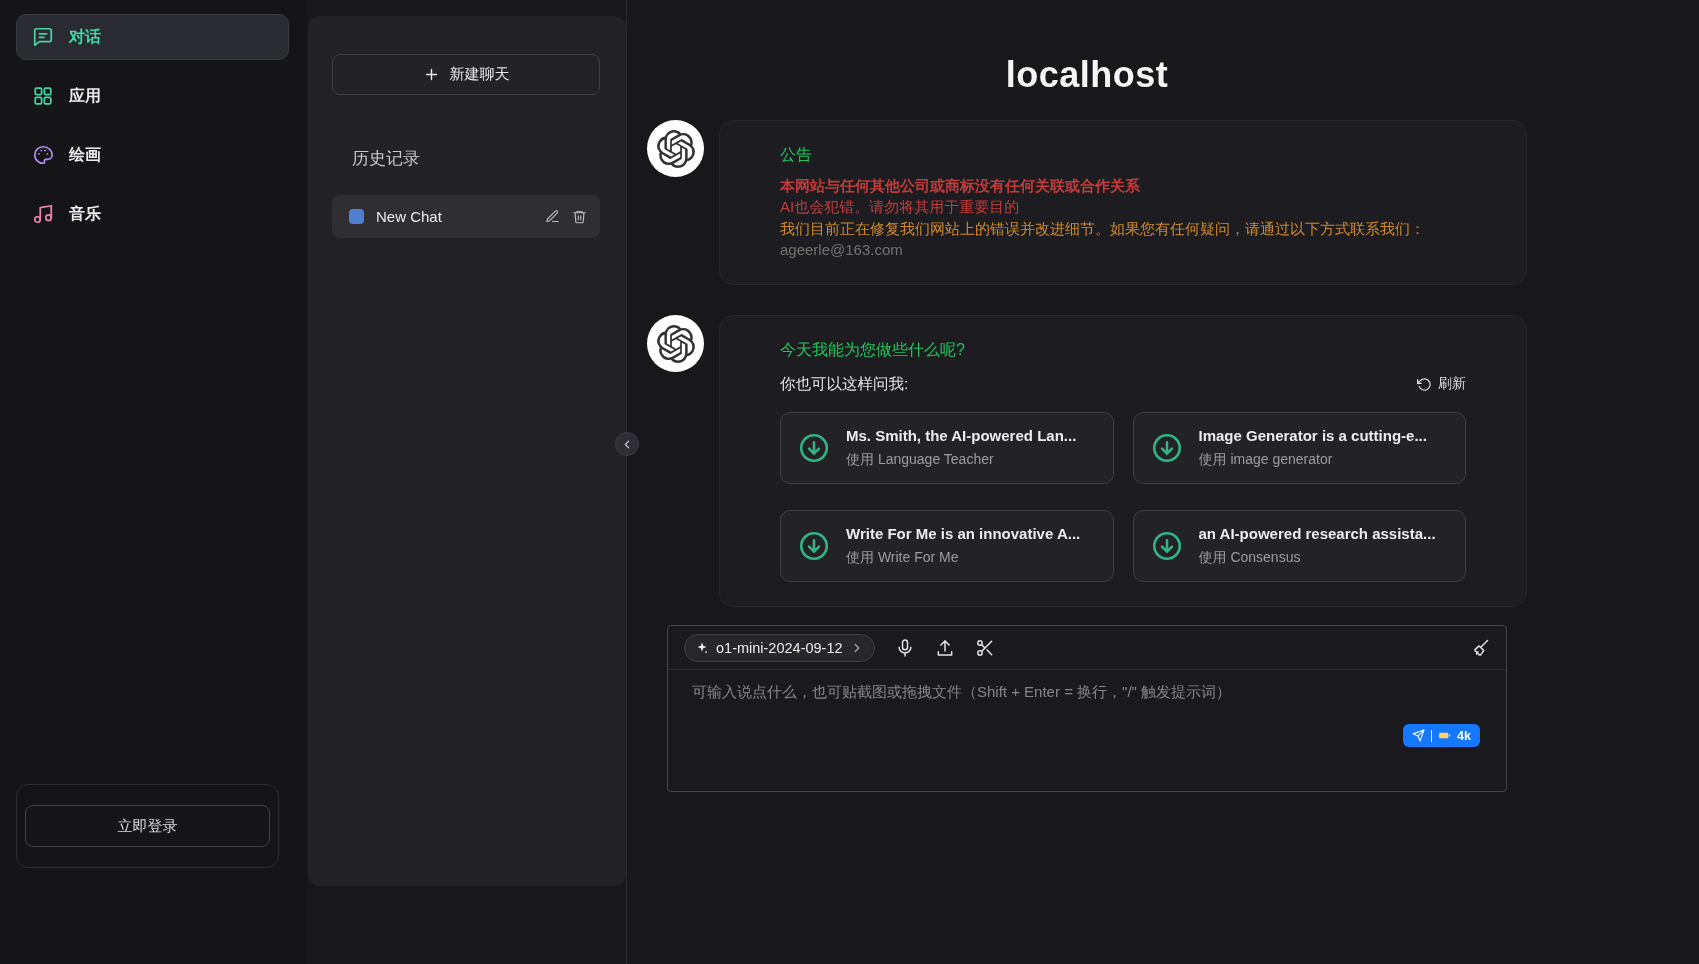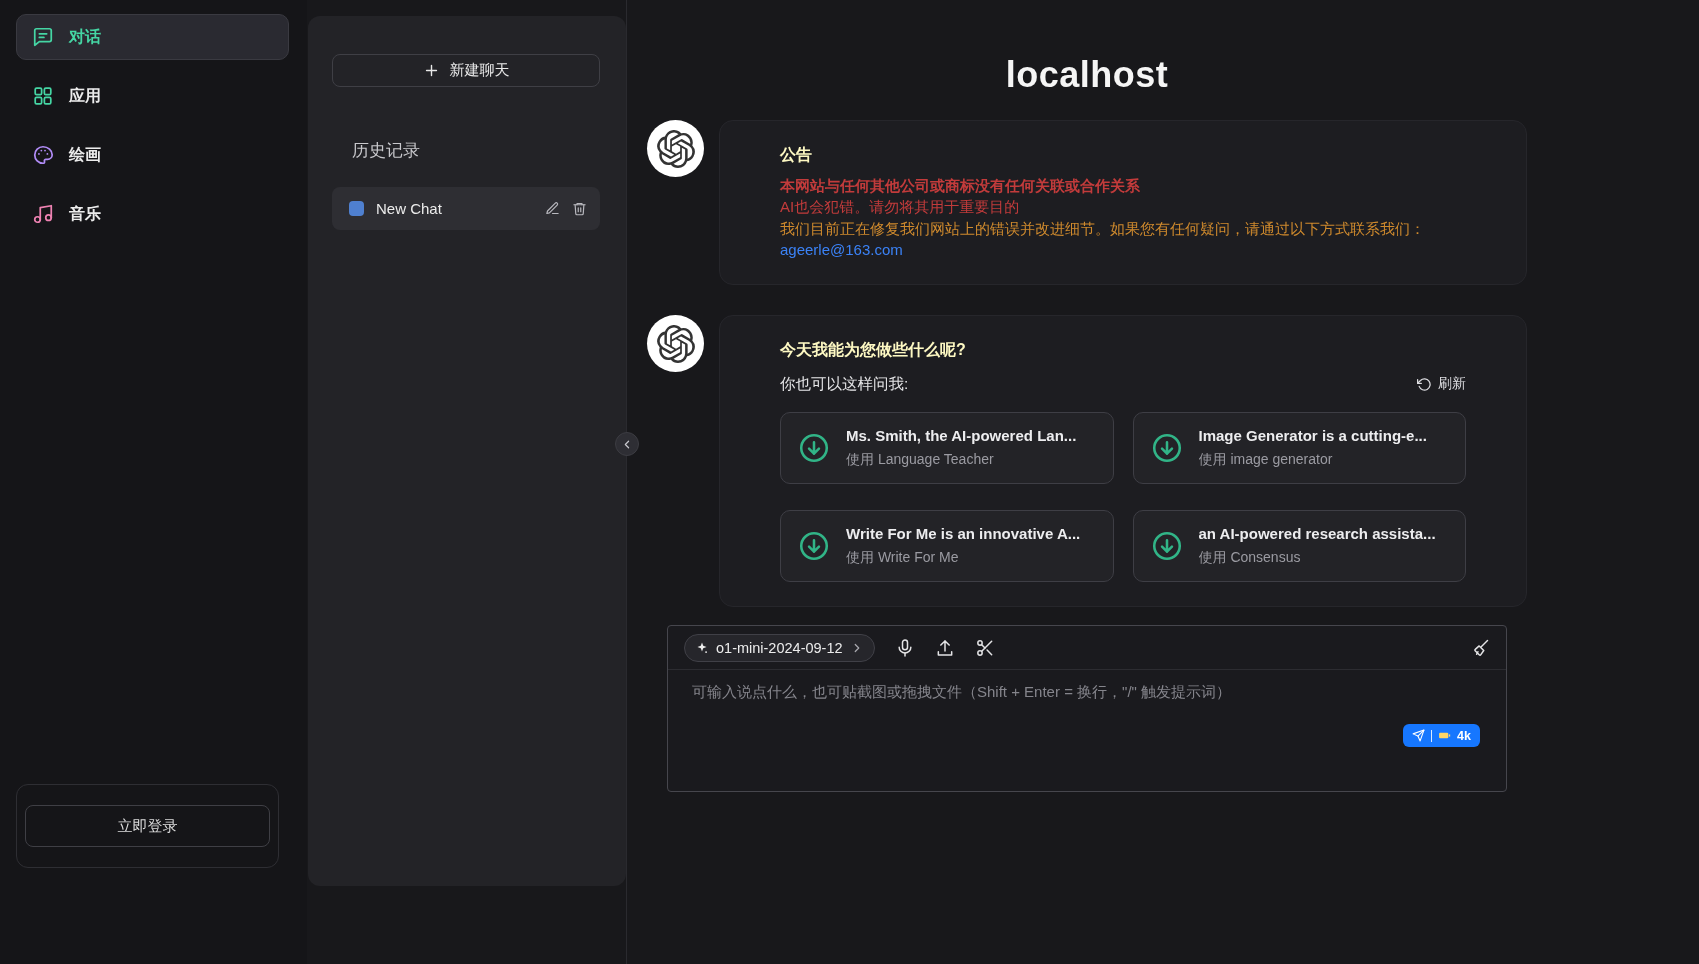--- a/index.html
+++ b/index.html
@@ -41,21 +41,21 @@
     font-family:inherit;
   }
 
   
   .chat-panel-col { width:319px; height:100%; background:#18181b; padding:16px 0 78px 1px; flex-shrink:0; }
   .chat-panel {
     height:100%; background:#232327; border-radius:12px;
     padding:38px 26px 0 24px;
   }
   .new-chat-btn {
-    width:100%; height:33px; border:1px solid #3f3f45; border-radius:8px;
+    width:100%; height:41px; border:1px solid #3f3f45; border-radius:8px;
     background:transparent; color:#e8e8e8; font-size:15px; cursor:pointer;
     display:flex; align-items:center; justify-content:center; gap:10px;
     font-family:inherit;
   }
   .history-title { margin:52px 0 0 20px; font-size:17px; color:#c9c9cd; font-weight:400; }
   .history-item {
     margin-top:25px; height:43px; background:#2e2e33; border-radius:8px;
     display:flex; align-items:center; gap:12px; padding:0 13px 0 17px; cursor:pointer;
   }
   .history-avatar { width:15px; height:15px; border-radius:4px; background:#4f80d0; flex-shrink:0; }
@@ -83,26 +83,26 @@
   .msg-row.second { margin-top:30px; }
   .avatar {
     width:57px; height:57px; border-radius:50%; background:#ffffff;
     display:flex; align-items:center; justify-content:center; flex-shrink:0;
   }
   .avatar svg { width:38px; height:38px; fill:#333; }
   .bubble {
     flex:1; background:#1d1d21; border:1px solid #26262b; border-radius:14px;
     padding:24px 60px;
   }
-  .bubble-heading { font-size:16px; font-weight:700; color:#fef9c3; margin-bottom:9px; }
+  .bubble-heading { font-size:16px; font-weight:400; color:#22c55e; margin-bottom:9px; }
   .ann-line { font-size:15px; line-height:1.42; }
   .ann-red-bold { color:#c23b3b; font-weight:700; }
   .ann-red { color:#c23b3b; }
   .ann-orange { color:#cf8a2d; }
-  .ann-email { color:#3b82f6; cursor:pointer; display:inline-block; }
+  .ann-email { color:#737373; cursor:pointer; display:inline-block; }
 
   .welcome-body { font-size:15.5px; line-height:1.8; color:#e4e4e6; }
   .ask-row { display:flex; align-items:center; justify-content:space-between; margin-top:2px; }
   .ask-label { font-size:15.5px; color:#e4e4e6; line-height:1.8; }
   .refresh-btn { display:flex; align-items:center; gap:6px; color:#dedee2; font-size:14px; cursor:pointer; }
   .refresh-btn svg { width:15px; height:15px; }
 
   .suggestion-grid {
     margin-top:14px; display:grid; grid-template-columns:1fr 1fr; gap:26px 19px;
   }

